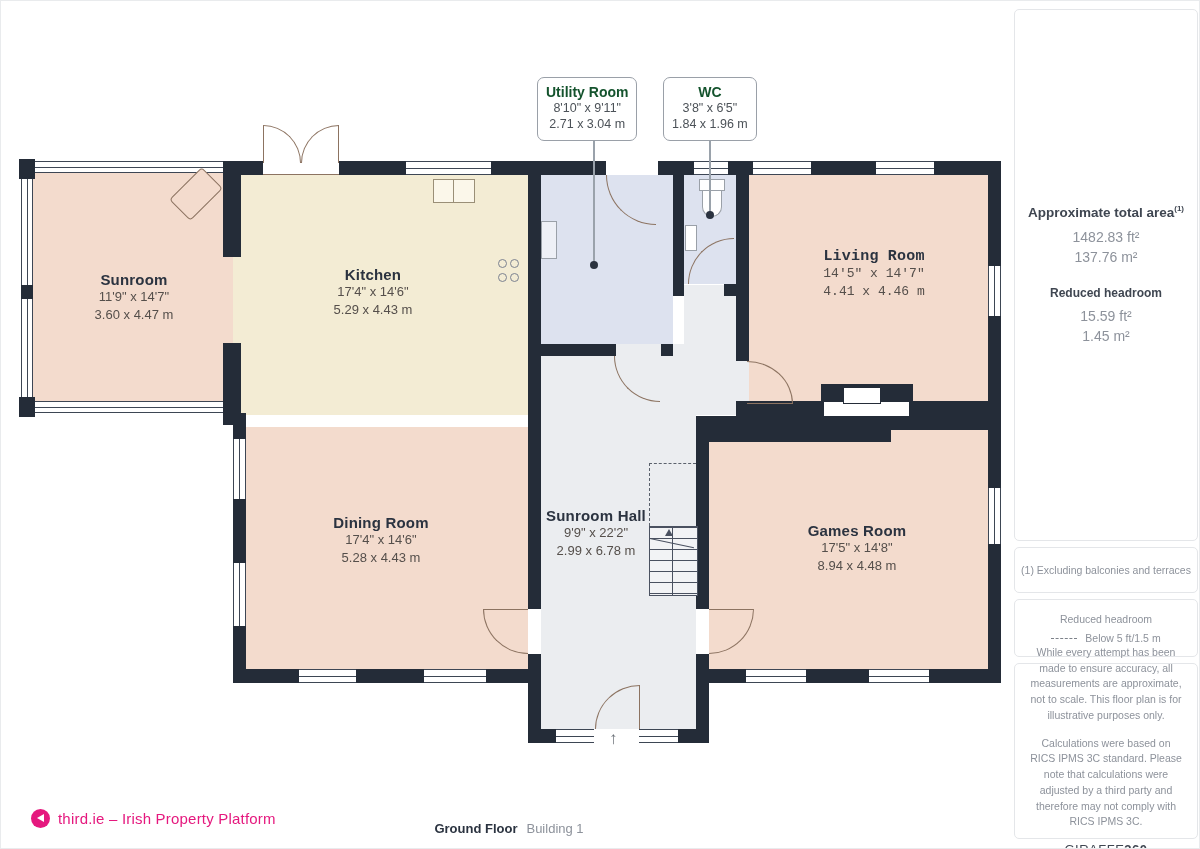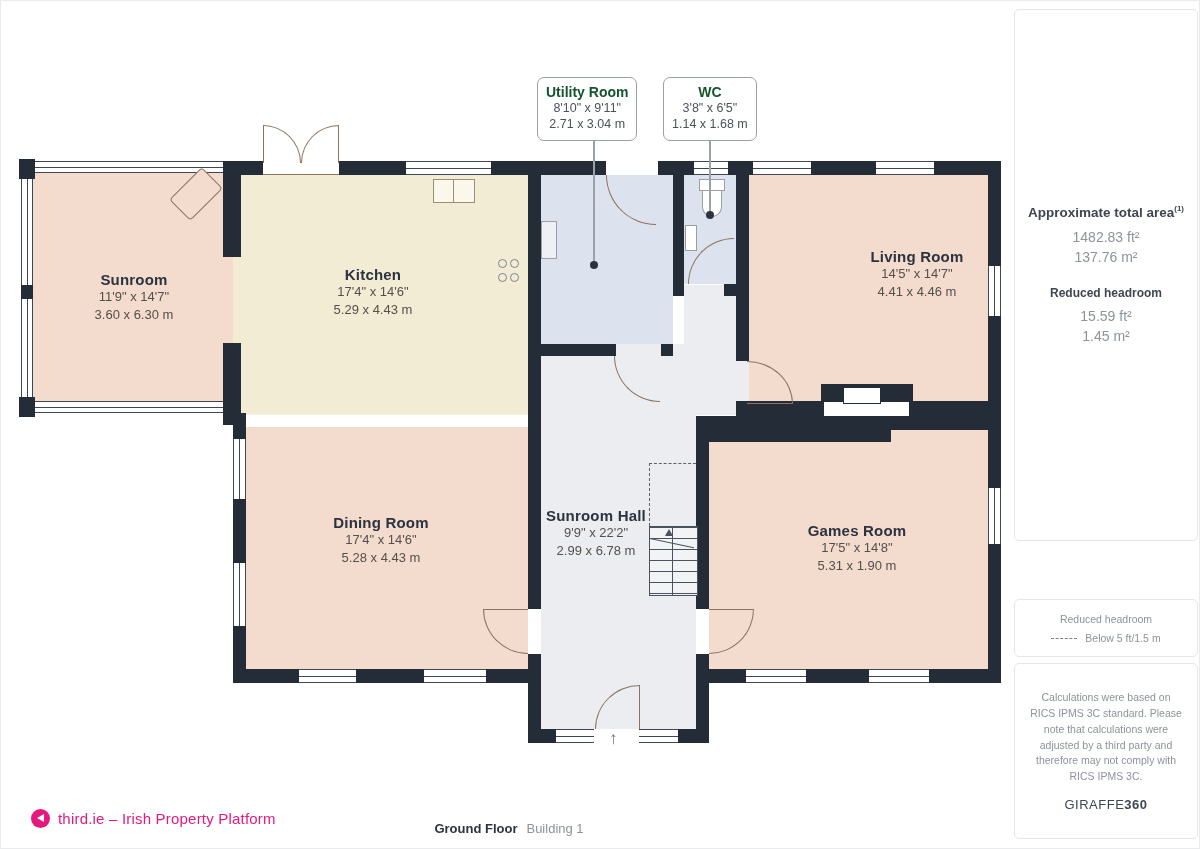--- a/index.html
+++ b/index.html
@@ -181,76 +181,82 @@
     <div class="dot" style="left:705px;top:210px;"></div>
 
     <div class="callout" style="left:536px;top:76px;">
       <div class="cname">Utility Room</div>
       <div class="cdim">8'10" x 9'11"</div>
       <div class="cdim">2.71 x 3.04 m</div>
     </div>
     <div class="callout" style="left:662px;top:76px;">
       <div class="cname">WC</div>
       <div class="cdim">3'8" x 6'5"</div>
-      <div class="cdim">1.14 x 1.68 m</div>
+      <div class="cdim">1.84 x 1.96 m</div>
     </div>
 
     <div class="label" style="left:133px;top:270px;">
       <div class="rname">Sunroom</div>
       <div class="rdim">11'9" x 14'7"</div>
-      <div class="rdim">3.60 x 6.30 m</div>
+      <div class="rdim">3.60 x 4.47 m</div>
     </div>
     <div class="label" style="left:372px;top:265px;">
       <div class="rname">Kitchen</div>
       <div class="rdim">17'4" x 14'6"</div>
       <div class="rdim">5.29 x 4.43 m</div>
     </div>
-    <div class="label" style="left:916px;top:247px;">
+    <div class="label" style="left:873px;top:247px;font-family:Liberation Mono, monospace;">
       <div class="rname">Living Room</div>
       <div class="rdim">14'5" x 14'7"</div>
       <div class="rdim">4.41 x 4.46 m</div>
     </div>
     <div class="label" style="left:380px;top:513px;">
       <div class="rname">Dining Room</div>
       <div class="rdim">17'4" x 14'6"</div>
       <div class="rdim">5.28 x 4.43 m</div>
     </div>
     <div class="label" style="left:595px;top:506px;">
       <div class="rname">Sunroom Hall</div>
       <div class="rdim">9'9" x 22'2"</div>
       <div class="rdim">2.99 x 6.78 m</div>
     </div>
     <div class="label" style="left:856px;top:521px;">
       <div class="rname">Games Room</div>
       <div class="rdim">17'5" x 14'8"</div>
-      <div class="rdim">5.31 x 1.90 m</div>
+      <div class="rdim">8.94 x 4.48 m</div>
     </div>
   </div>
 
   <div class="sbox" style="top:8px;height:532px;">
     <div class="sb-center">
       <div class="sb-title"><span>Approximate total area</span><sup>(1)</sup></div>
       <div class="sb-val" style="margin-top:8px;">1482.83 ft²</div>
       <div class="sb-val">137.76 m²</div>
       <div class="sb-sub">Reduced headroom</div>
       <div class="sb-val" style="margin-top:6px;">15.59 ft²</div>
       <div class="sb-val">1.45 m²</div>
     </div>
   </div>
 
+  <div class="sbox" style="top:546px;height:46px;">
+    <div class="sb-center">
+      <div class="sb-note">(1) Excluding balconies and terraces</div>
+    </div>
+  </div>
 
   <div class="sbox" style="top:598px;height:58px;">
     <div class="sb-center">
       <div class="sb-note">Reduced headroom</div>
       <div class="sb-note" style="margin-top:7px;"><span class="dash-sample"></span><span>Below 5 ft/1.5 m</span></div>
     </div>
   </div>
 
   <div class="sbox" style="top:662px;height:176px;">
     <div class="sb-center" style="padding:0 13px;box-sizing:border-box;">
+      <p class="sb-par">While every attempt has been made to ensure accuracy, all measurements are approximate, not to scale. This floor plan is for illustrative purposes only.</p>
       <p class="sb-par">Calculations were based on RICS IPMS 3C standard. Please note that calculations were adjusted by a third party and therefore may not comply with RICS IPMS 3C.</p>
       <div class="brand"><span>GIRAFFE</span><b>360</b></div>
     </div>
   </div>
 
   <div class="logo-circle">
       <div class="logo-tri"></div>
     </div>
   <div class="logo-text">third.ie – Irish Property Platform</div>
   <div class="floor-title">

